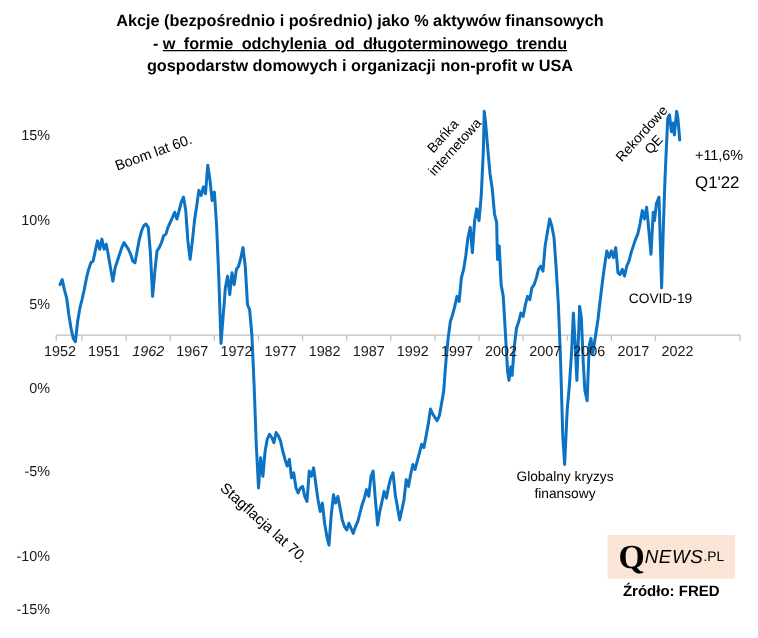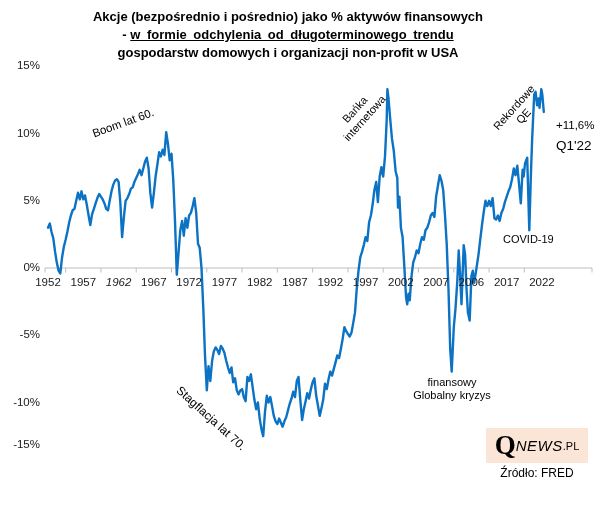--- a/index.html
+++ b/index.html
@@ -16,29 +16,29 @@
   .boom{left:90px;top:112px;width:92px;font-size:11.5px;transform:rotate(-20deg);transform-origin:50% 50%;}
   .stagflacja{left:163px;top:421px;width:118px;font-size:12px;transform:rotate(42deg);transform-origin:50% 50%;}
   .banka{left:314px;top:101px;width:92px;transform:rotate(-48deg);transform-origin:50% 50%;}
   .qe{left:477px;top:99px;width:84px;transform:rotate(-48deg);transform-origin:50% 50%;}
   .gfc{left:398px;top:376px;width:108px;line-height:16px;}
   .covid{left:503px;top:233px;width:64px;}
   .q122{left:556px;top:97px;font-size:13.5px;margin-top:41px;}
   .q122-val{left:556px;top:119px;font-size:11.5px;}
   .axis-label{position:absolute;font-size:11.5px;color:#1a1a1a;}
   .x-label{width:34px;text-align:center;top:276px;}
-  .y-label{width:36px;text-align:right;left:4px;}
+  .y-label{width:36px;text-align:right;left:4px;margin-top:44px;}
   .logo{
     position:absolute;left:486px;top:428px;width:102px;height:35px;
     background:#FBE5D6;display:flex;align-items:center;justify-content:center;
   }
   .logo-q{font-family:"Liberation Serif", serif;font-size:27px;font-weight:bold;line-height:27px;}
   .logo-news{font-style:italic;font-size:15px;letter-spacing:0.5px;text-align:center;}
   .logo-pl{font-size:11px;}
-  .source{position:absolute;left:486px;top:466px;width:102px;text-align:center;font-size:12px;}
+  .source{position:absolute;left:486px;top:466px;width:102px;text-align:center;font-size:12px;font-weight:bold;}
 </style>
 </head>
 <body>
 
 <div id="canvas">
 
   <div class="title-block">
     <div class="title-line">Akcje (bezpośrednio i pośrednio) jako % aktywów finansowych</div>
     <div class="title-line"><span>- </span><span class="title-underline">w formie odchylenia od długoterminowego trendu</span></div>
     <div class="title-line">gospodarstw domowych i organizacji non-profit w USA</div>
@@ -71,21 +71,21 @@
       <div class="axis-label y-label" style="top: 59.25px;">15%</div>
       <div class="axis-label y-label" style="top: 126.5px;">10%</div>
       <div class="axis-label y-label" style="top: 193.75px;">5%</div>
       <div class="axis-label y-label" style="top: 261px;">0%</div>
       <div class="axis-label y-label" style="top: 328.25px;">-5%</div>
       <div class="axis-label y-label" style="top: 395.5px;">-10%</div>
       <div class="axis-label y-label" style="top: 438px;">-15%</div>
     </div>
   <div id="x-labels">
       <div class="axis-label x-label" style="left: 31px;">1952</div>
-      <div class="axis-label x-label" style="left: 66.285px;">1957</div>
+      <div class="axis-label x-label" style="left: 66.285px;">1951</div>
       <div class="axis-label x-label" style="left: 101.57px; font-style: italic;">1962</div>
       <div class="axis-label x-label" style="left: 136.855px;">1967</div>
       <div class="axis-label x-label" style="left: 172.14px;">1972</div>
       <div class="axis-label x-label" style="left: 207.425px;">1977</div>
       <div class="axis-label x-label" style="left: 242.71px;">1982</div>
       <div class="axis-label x-label" style="left: 277.995px;">1987</div>
       <div class="axis-label x-label" style="left: 313.28px;">1992</div>
       <div class="axis-label x-label" style="left: 348.565px;">1997</div>
       <div class="axis-label x-label" style="left: 383.85px;">2002</div>
       <div class="axis-label x-label" style="left: 419.135px;">2007</div>
@@ -98,22 +98,22 @@
   <div class="annot stagflacja">Stagflacja lat 70.</div>
   <div class="annot two-line banka">
     <div>Bańka</div>
     <div>internetowa</div>
   </div>
   <div class="annot two-line qe">
     <div>Rekordowe</div>
     <div>QE</div>
   </div>
   <div class="annot two-line gfc">
+    <div>Globalny kryzys</div>
     <div>finansowy</div>
-    <div>Globalny kryzys</div>
   </div>
   <div class="annot covid">COVID-19</div>
   <div class="annot q122">Q1'22</div>
   <div class="annot q122-val">+11,6%</div>
 
   <div class="logo">
     <span class="logo-q">Q</span>
       <span class="logo-news">NEWS</span>
       <span class="logo-pl">.PL</span>
   </div>

